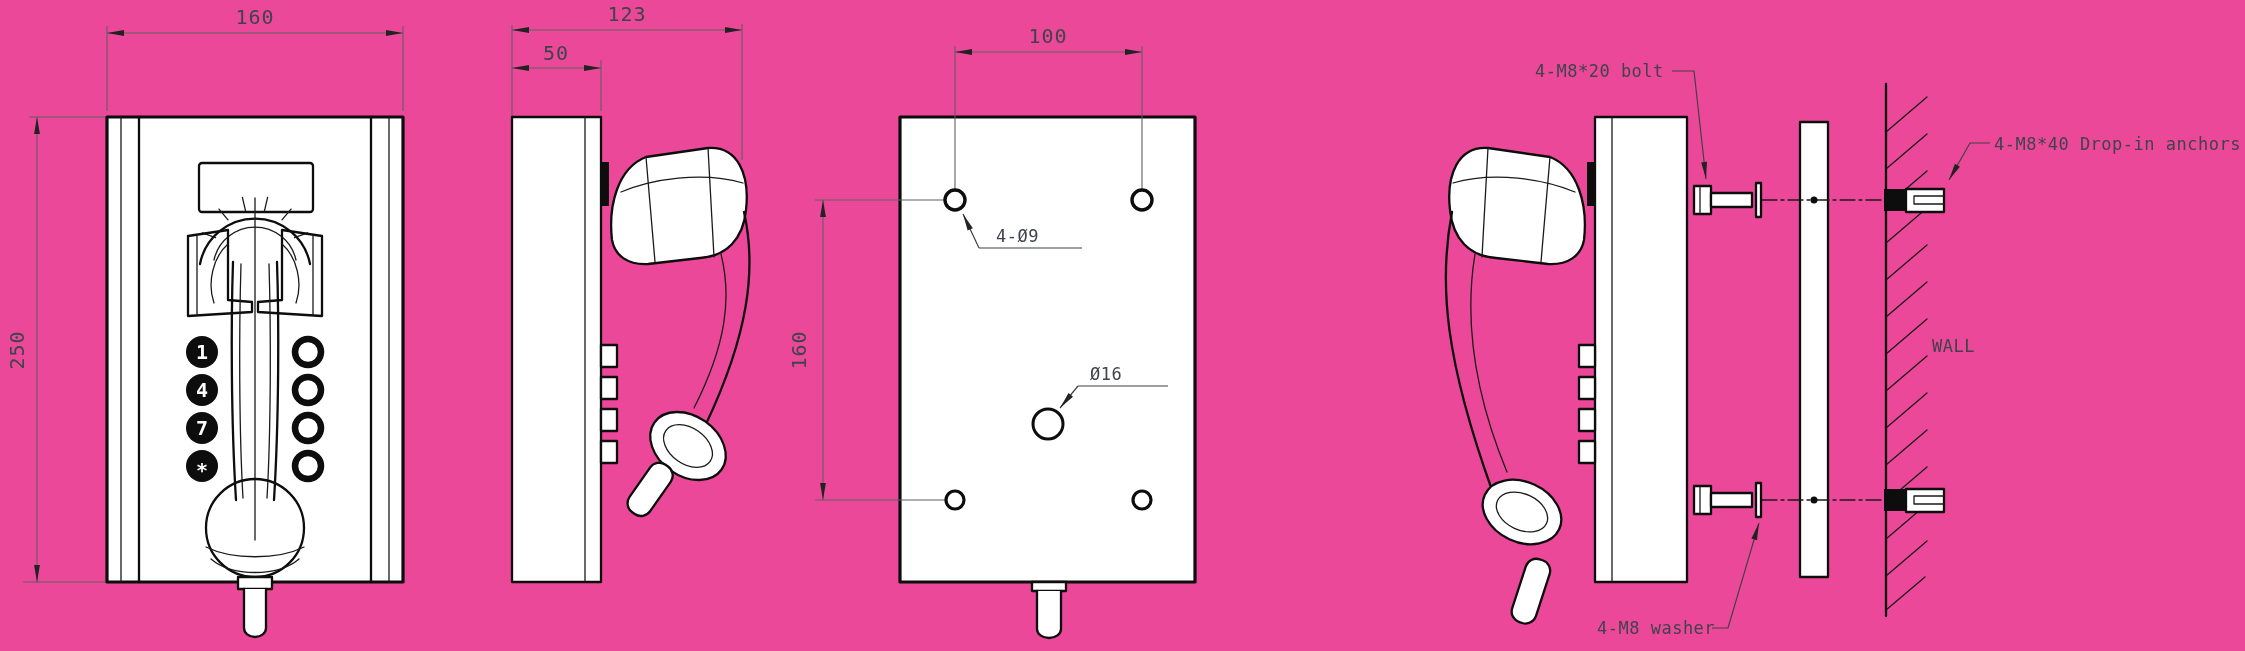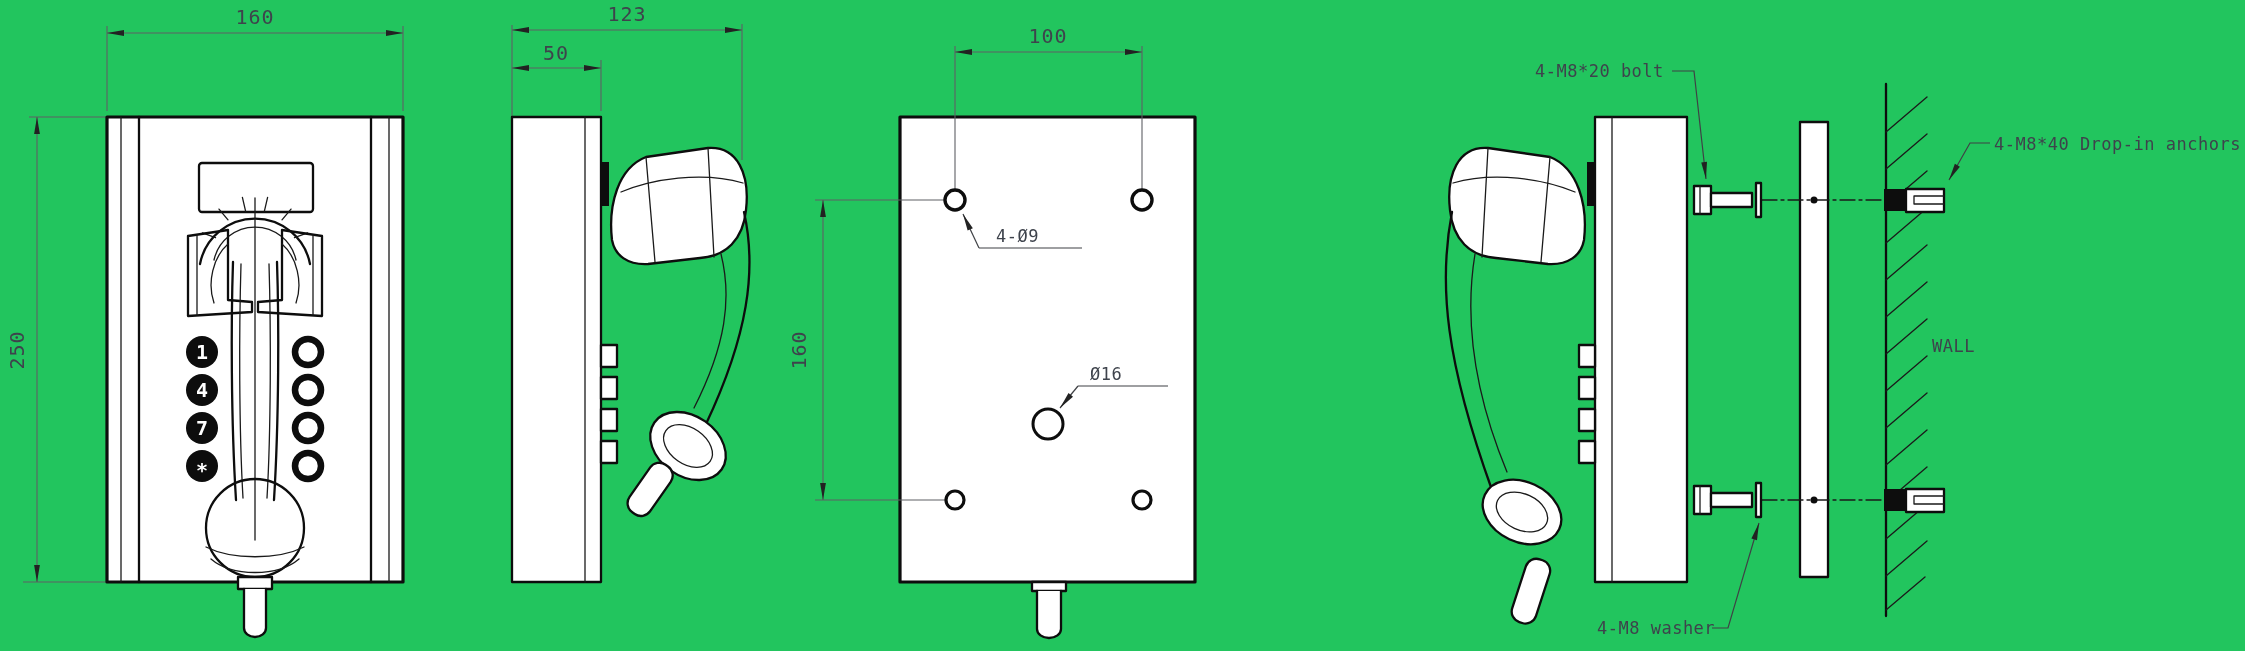--- a/index.html
+++ b/index.html
@@ -1,16 +1,16 @@
 <!DOCTYPE html>
 <html><head>
 <meta charset="utf-8">
 <style>
   html,body{margin:0;padding:0;background:#ffffff;}
-  .canvas{position:relative;width:2245px;height:651px;background:#22c55e;overflow:hidden;
+  .canvas{position:relative;width:2245px;height:651px;background:#ec4899;overflow:hidden;
           font-family:"DejaVu Sans Mono",monospace;}
   svg{position:absolute;left:0;top:0;}
   
   .o3{stroke:#0d0d0d;stroke-width:3.2;fill:none;stroke-linejoin:round;}
   .o2{stroke:#0d0d0d;stroke-width:2.3;fill:none;stroke-linejoin:round;stroke-linecap:round;}
   .o1{stroke:#1a1a1a;stroke-width:1.3;fill:none;stroke-linecap:round;}
   .wfill{fill:#ffffff;}
   .bfill{fill:#0d0d0d;stroke:none;}
   
   .dim{stroke:#5f6065;stroke-width:1.1;fill:none;}

